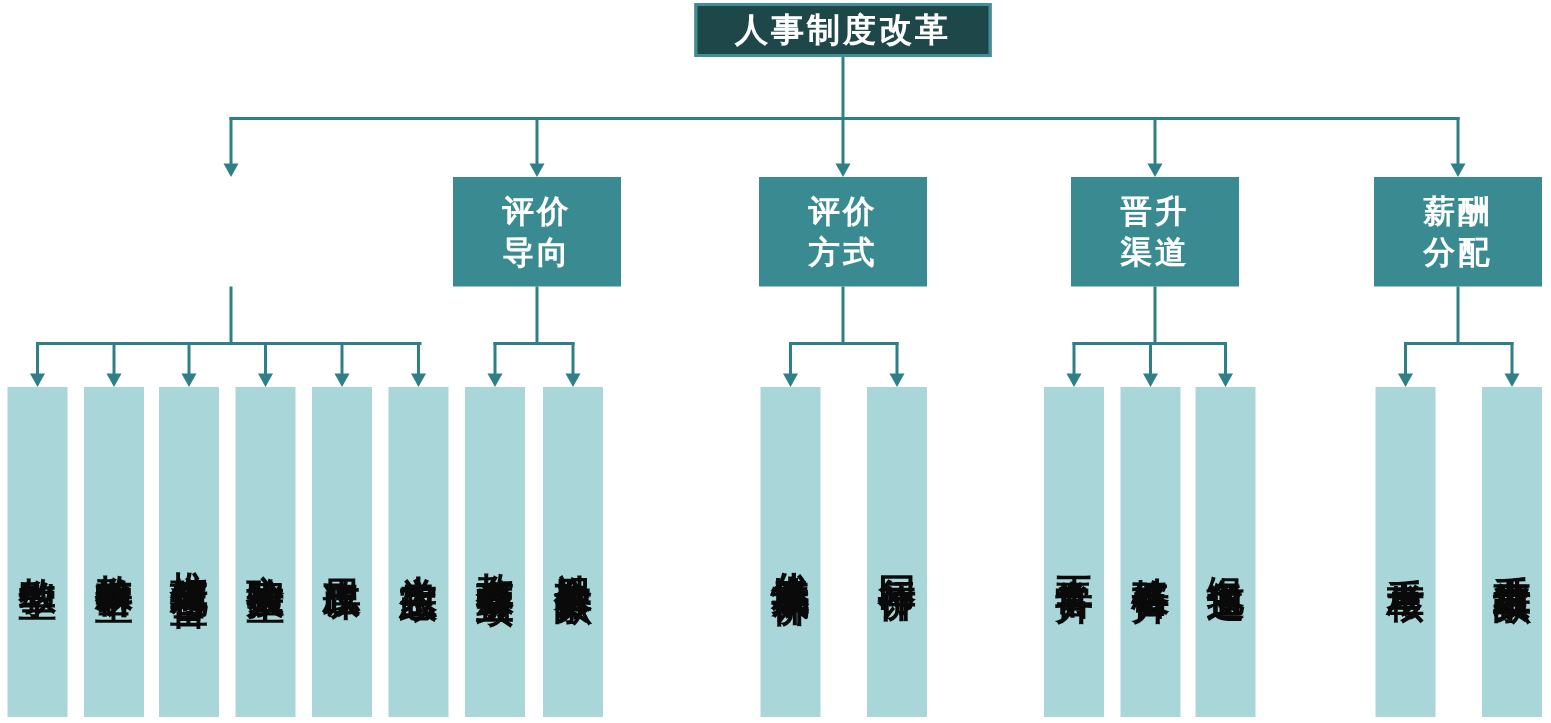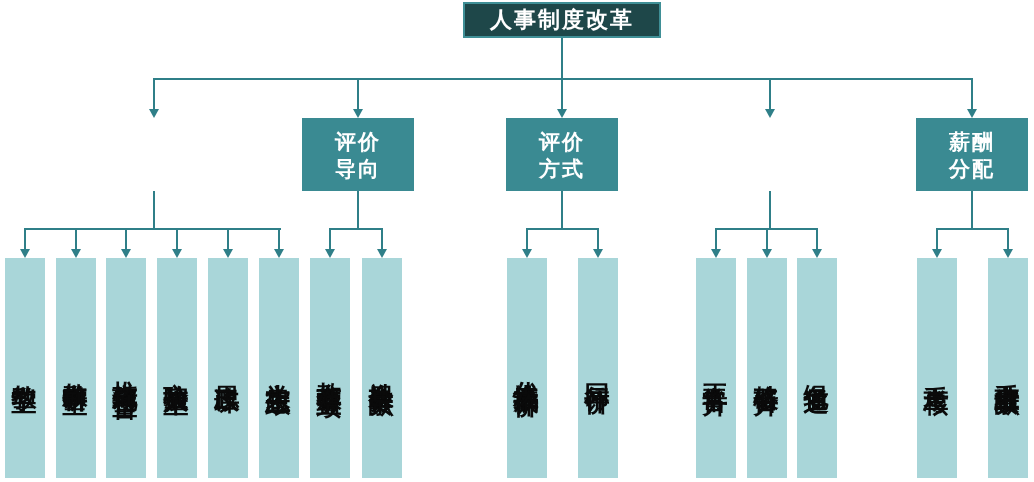--- a/index.html
+++ b/index.html
@@ -64,20 +64,24 @@
   <div class="vl" style="left:971px;top:78px;height:32px;"></div>
   <div class="arrow" style="left:967px;top:109px;"></div>
 
   <div class="branch-box" style="left:302px;">
     <div>评价</div>
     <div>导向</div>
   </div>
   <div class="branch-box" style="left:506px;">
     <div>评价</div>
     <div>方式</div>
+  </div>
+  <div class="branch-box" style="left:714px;">
+    <div>晋升</div>
+    <div>渠道</div>
   </div>
   <div class="branch-box" style="left:916px;">
     <div>薪酬</div>
     <div>分配</div>
   </div>
 
   <div class="vl" style="left:153px;top:191px;height:39px;"></div>
   <div class="hl" style="left:24px;top:228px;width:257px;"></div>
   <div class="vl" style="left:24px;top:228px;height:22px;"></div>
   <div class="arrow" style="left:20px;top:249px;"></div>

